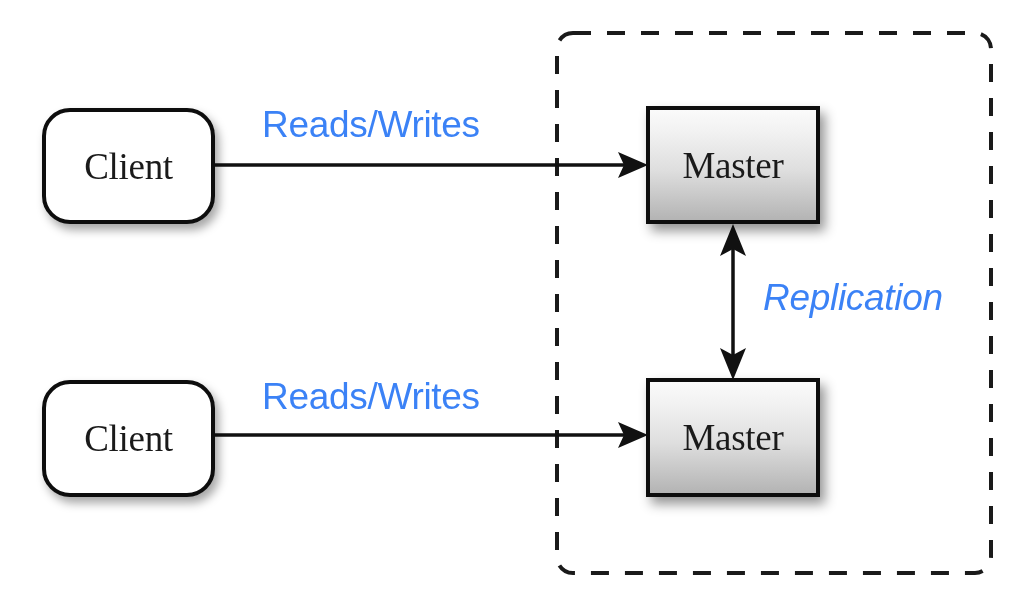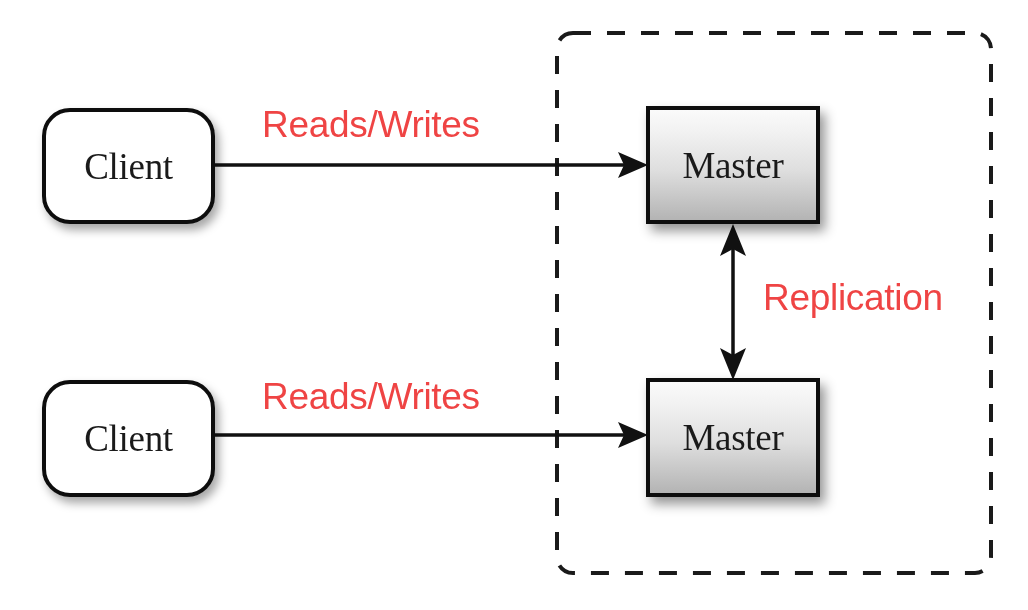--- a/index.html
+++ b/index.html
@@ -59,21 +59,21 @@
     font-size: 37px;
     color: #1a1a1a;
     letter-spacing: -0.3px;
     white-space: nowrap;
     pointer-events: none;
     font-family: Liberation Serif, serif;
   }
   .edge-label {
     position: absolute;
     font-size: 37px;
-    color: #ef4444;
+    color: #3b82f6;
     letter-spacing: -0.3px;
     white-space: nowrap;
   }
 </style>
 </head>
 <body>
 
 <div id="canvas">
 
   <svg class="layer" viewBox="0 0 1028 610">
@@ -130,15 +130,15 @@
   <div class="node-label" style="left:44px; top:382px; width:169px; height:113px;">Client</div>
 
   <div class="node-label" style="left:648px; top:108px; width:170px; height:114px;">Master</div>
 
   <div class="node-label" style="left:648px; top:380px; width:170px; height:115px;">Master</div>
 
   <div class="edge-label" style="left:262px; top:104px;">Reads/Writes</div>
 
   <div class="edge-label" style="left:262px; top:376px;">Reads/Writes</div>
 
-  <div class="edge-label" style="left:763px; top:277px;">Replication</div>
+  <div class="edge-label" style="left:763px; top:277px;font-style:italic;">Replication</div>
 
 </div>
 
 </body></html>

